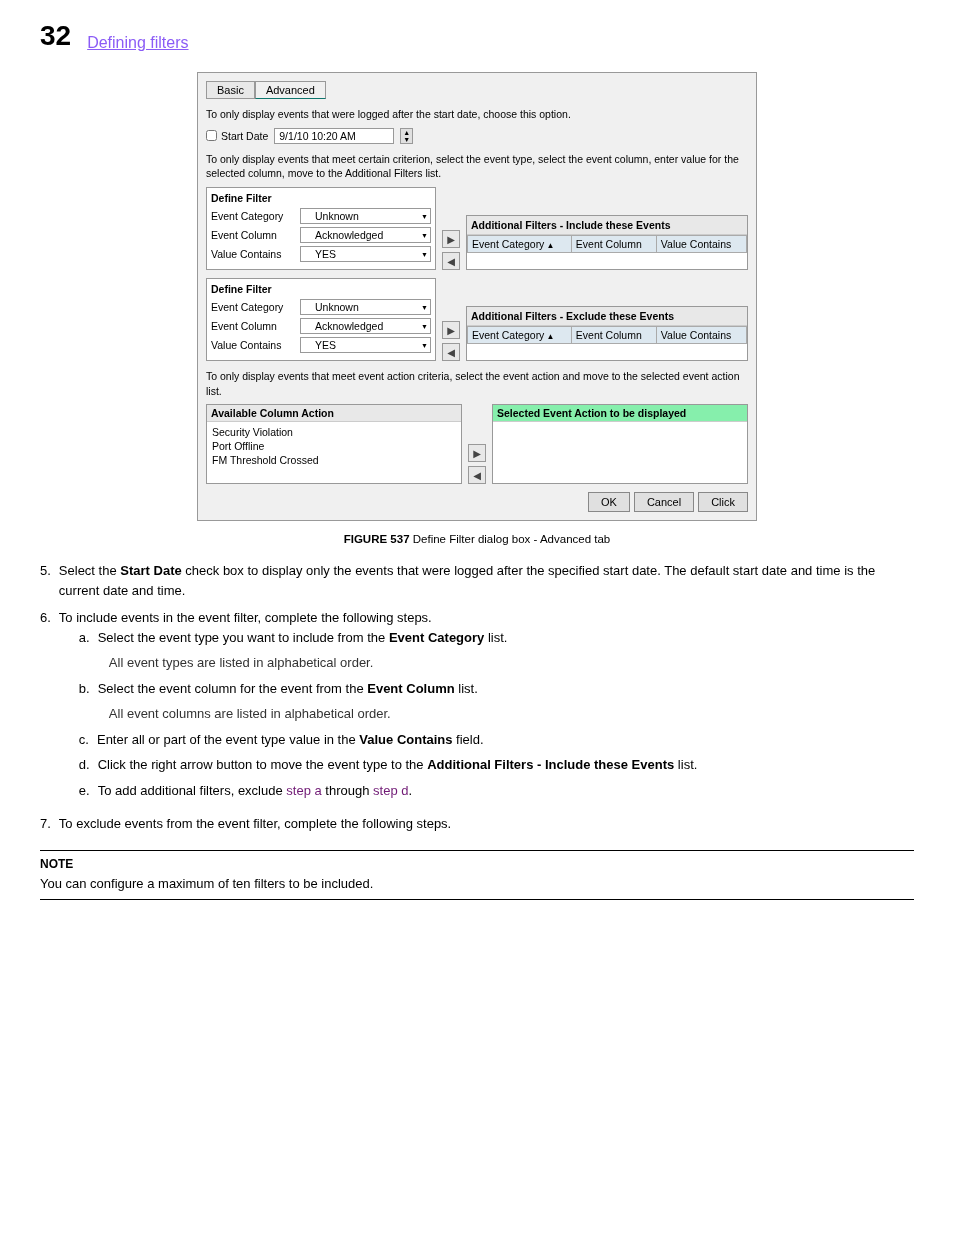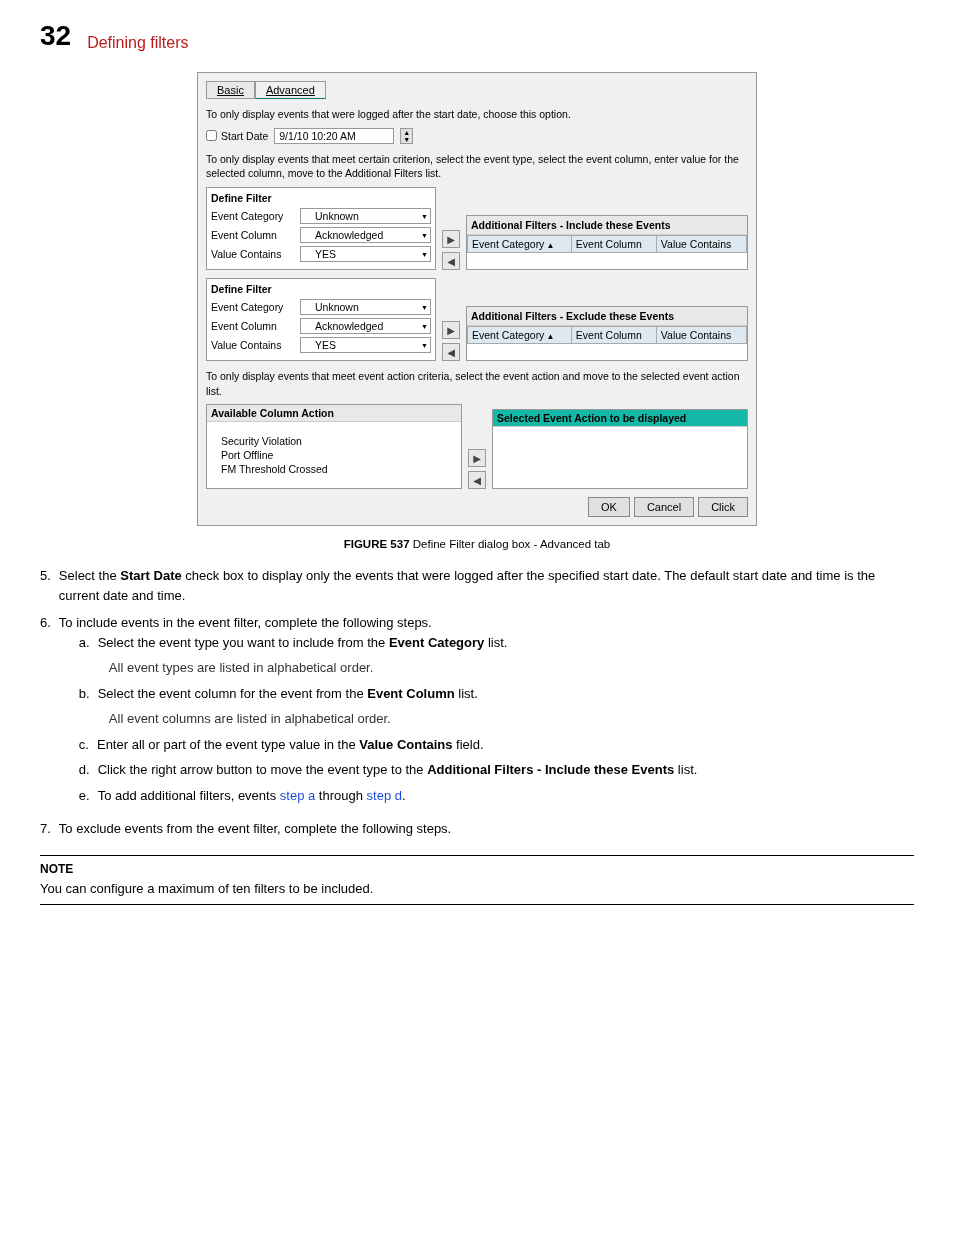--- a/index.html
+++ b/index.html
@@ -19,21 +19,22 @@
       gap: 16px;
       margin-bottom: 20px;
     }
     .page-number {
       font-size: 28px;
       font-weight: bold;
       color: #000;
     }
     .page-title-text {
       font-size: 16px;
-      color: #b91c1c;
+      color: #8b5cf6;
+      text-decoration: underline;
     }
 
     
     .dialog-box {
       border: 1px solid #999;
       background: #f0f0f0;
       width: 560px;
       margin: 0 auto 12px auto;
       padding: 8px;
       font-size: 11px;
@@ -42,21 +43,20 @@
     .tab-bar {
       display: flex;
       margin-bottom: 8px;
     }
     .tab {
       border: 1px solid #999;
       background: #e8e8e8;
       padding: 2px 10px;
       font-size: 11px;
       cursor: pointer;
-      text-decoration: underline;
     }
     .tab.active {
       background: #f0f0f0;
       border-bottom: 1px solid #0f766e;
       font-weight: normal;
     }
 
     .dialog-desc {
       font-size: 10.5px;
       margin-bottom: 6px;
@@ -222,37 +222,37 @@
       min-height: 80px;
     }
     .available-box .box-title {
       font-size: 10.5px;
       font-weight: bold;
       padding: 2px 4px;
       background: #e8e8e8;
       border-bottom: 1px solid #ccc;
     }
     .available-list {
-      padding: 12px;
+      padding: 3px;
       font-size: 10.5px;
     }
     .available-list div {
       padding: 1px 2px;
     }
     .selected-box {
       border: 1px solid #999;
       background: #fff;
       flex: 1;
       min-height: 80px;
     }
     .selected-box .box-title {
       font-size: 10.5px;
       font-weight: bold;
       padding: 2px 4px;
-      background: #14b8a6;
+      background: #86efac;
       border-bottom: 1px solid #ccc;
     }
 
     
     .dialog-buttons {
       display: flex;
       justify-content: flex-end;
       gap: 4px;
       margin-top: 8px;
     }
@@ -322,21 +322,21 @@
       font-weight: bold;
       margin-bottom: 3px;
     }
     .note-content {
       font-size: 13px;
       line-height: 1.5;
     }
 
     
     a.link {
-      color: #1d4ed8;
+      color: #701a75;
       text-decoration: none;
     }
 
     
     input[type="checkbox"] {
       width: 11px;
       height: 11px;
     }
   </style>
 </head>
@@ -559,21 +559,21 @@
       <div class="lettered-item">
         <span class="letter-label">d.</span>
         <div>
           <span>Click the right arrow button to move the event type to the </span><b class="bold-term">Additional Filters - Include these Events</b><span> list.</span>
         </div>
       </div>
 
       <div class="lettered-item">
         <span class="letter-label">e.</span>
         <div>
-          <span>To add additional filters, events </span><a class="link" href="#">step a</a><span> through </span><a class="link" href="#">step d</a><span>.</span>
+          <span>To add additional filters, exclude </span><a class="link" href="#">step a</a><span> through </span><a class="link" href="#">step d</a><span>.</span>
         </div>
       </div>
     </div>
   </div>
 </div>
 
 <div class="numbered-item">
   <span class="num-label">7.</span>
   <span>To exclude events from the event filter, complete the following steps.</span>
 </div>

